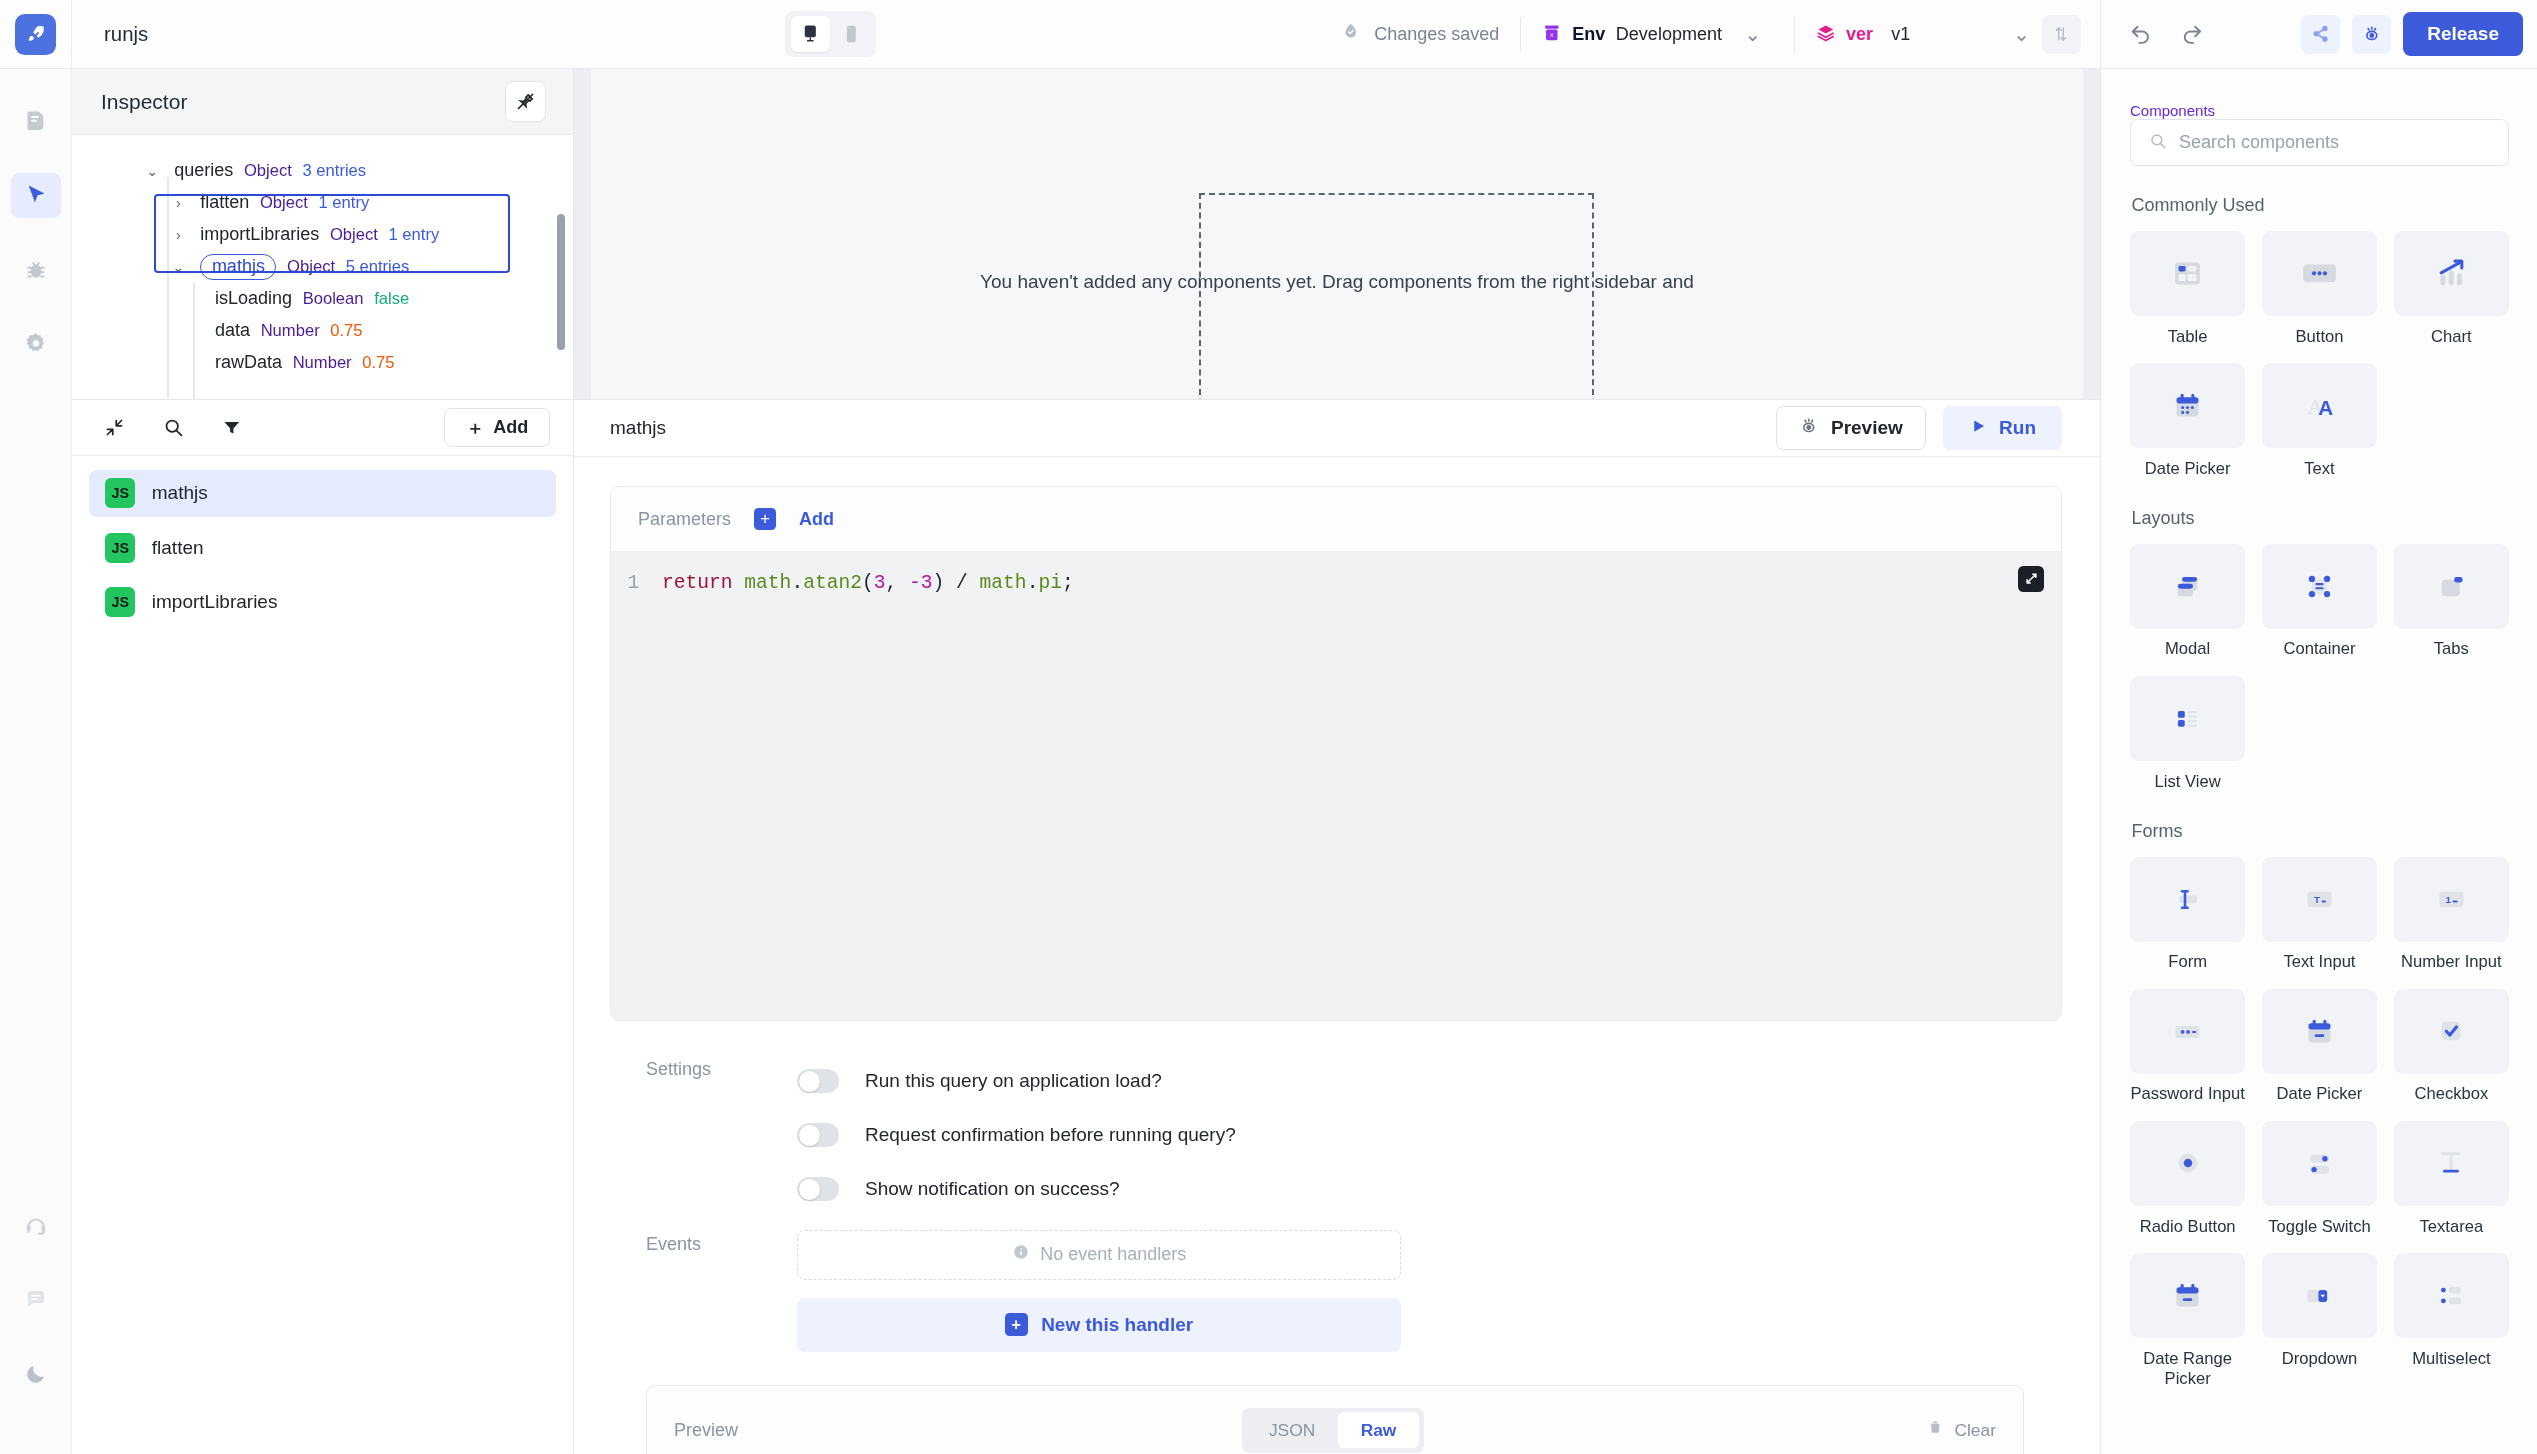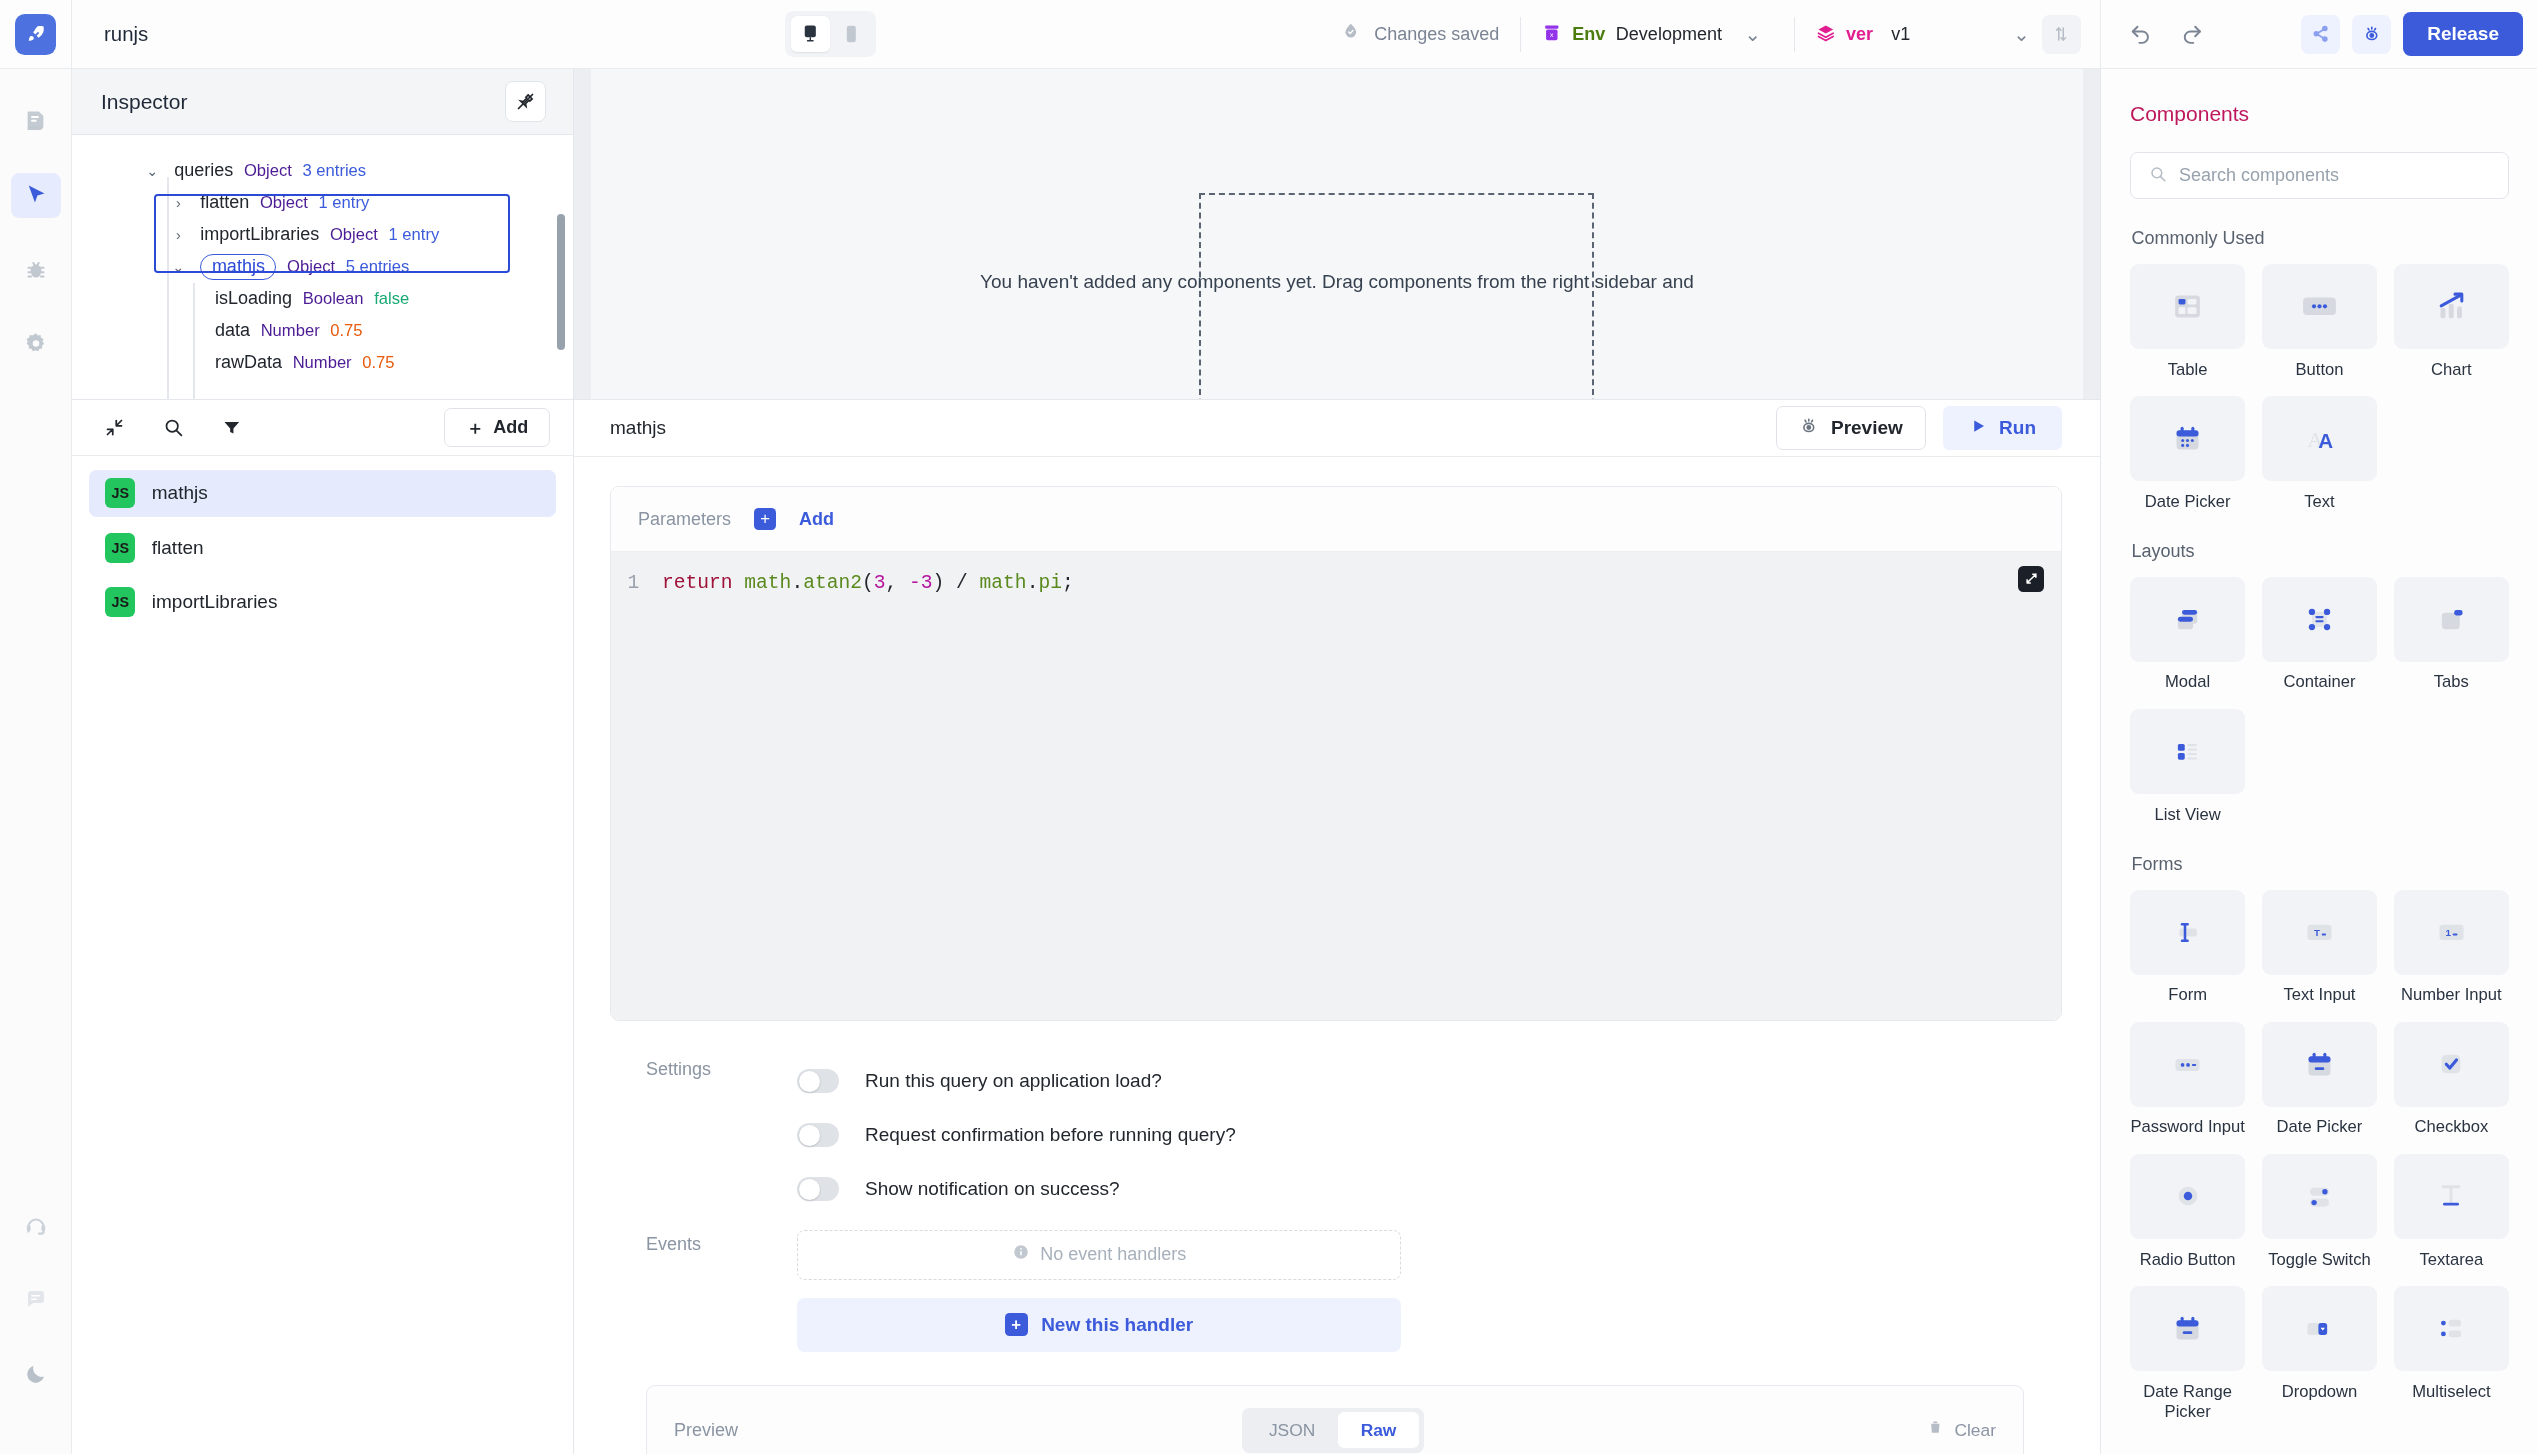--- a/index.html
+++ b/index.html
@@ -22,21 +22,21 @@
   .tb-center { flex: 1; display: flex; align-items: center; justify-content: center; }
   .devtoggle { background: #f1f3f6; border-radius: 8.3px; padding: 5.3px; display: flex; gap: 2.3px; }
   .devbtn { width: 39px; height: 36px; border-radius: 6px; display: flex; align-items: center;
             justify-content: center; }
   .devbtn.sel { background: #fff; box-shadow: 0 0.8px 1.5px rgba(0,0,0,.08); }
 
   .tb-right { display: flex; align-items: center; gap: 0; padding-right: 15px; }
   .tb-sep { width: 0.8px; height: 35px; background: #e4e7eb; margin: 0 21px; }
   .saved { display: flex; align-items: center; gap: 14px; font-size: 18px; color: #7b8493; }
   .envgrp { display: flex; align-items: center; gap: 10.6px; }
-  .env-tag { font-size: 18px; font-weight: bold; color: #4d7c0f; }
+  .env-tag { font-size: 18px; font-weight: bold; color: #0f172a; }
   .env-val { font-size: 18px; color: #22272e; }
   .chev { color: #7b8493; font-size: 19.6px; padding: 0 12px; }
   .ver-tag { font-size: 18px; font-weight: bold; color: #e11d8f; }
   .ver-val { font-size: 18px; color: #22272e; margin-left: 7.6px; }
   .sq-btn { width: 39px; height: 39px; border-radius: 7.6px; display: flex; align-items: center;
             justify-content: center; }
   .sq-btn.grey { background: #f1f3f6; }
   .sq-btn.pale { background: #eef1fe; }
   .tb-divider-tall { width: 0.8px; height: 69px; background: #e9ecef; margin: 0 19.6px; }
   .release-btn { background: #3b5bdb; color: #fff; font-size: 19px; font-weight: bold;
@@ -156,21 +156,21 @@
                   display: flex; align-items: center; padding: 0 27px; }
   .pv-lbl { font-size: 18px; color: #8a94a2; }
   .pv-seg { margin: 0 auto; background: #eceef1; border-radius: 7.6px; padding: 4.5px; display: flex; }
   .pv-seg div { padding: 7.6px 22.7px; border-radius: 6px; font-size: 17.4px; color: #8a94a2; }
   .pv-seg div.sel { background: #fff; color: #3b5bdb; font-weight: bold; }
   .pv-right { display: flex; align-items: center; gap: 10.6px; font-size: 17.4px; color: #8a94a2; }
 
   
   .rightcol { width: 438px; flex: 0 0 438px; border-left: 0.8px solid #e4e7eb; background: #fdfdfe;
               padding: 33px 29px 0 29px; overflow: hidden; }
-  .cmp-title { font-size: 21px; color: #be185d; margin-bottom: 26px; }
+  .cmp-title { font-size: 15px; color: #6d28d9; }
   .search-box { height: 47px; border: 0.8px solid #e1e5ea; border-radius: 7.6px; display: flex;
                 align-items: center; gap: 12px; padding: 0 18px; background: #fff; }
   .search-ph { font-size: 18px; color: #98a2ad; }
   .grp-title { font-size: 18px; color: #58616e; margin: 29px 0 15px 1.5px; }
   .grid { display: grid; grid-template-columns: repeat(3, 1fr); gap: 16.6px 16.6px; }
   .cmp { display: flex; flex-direction: column; align-items: center; cursor: pointer; }
   .cmp-tile { width: 100%; height: 85px; background: #f1f3f6; border-radius: 9px; display: flex;
               align-items: center; justify-content: center; }
   .cmp-lbl { margin-top: 10.6px; font-size: 16.6px; color: #2a3340; text-align: center; }
 </style>

